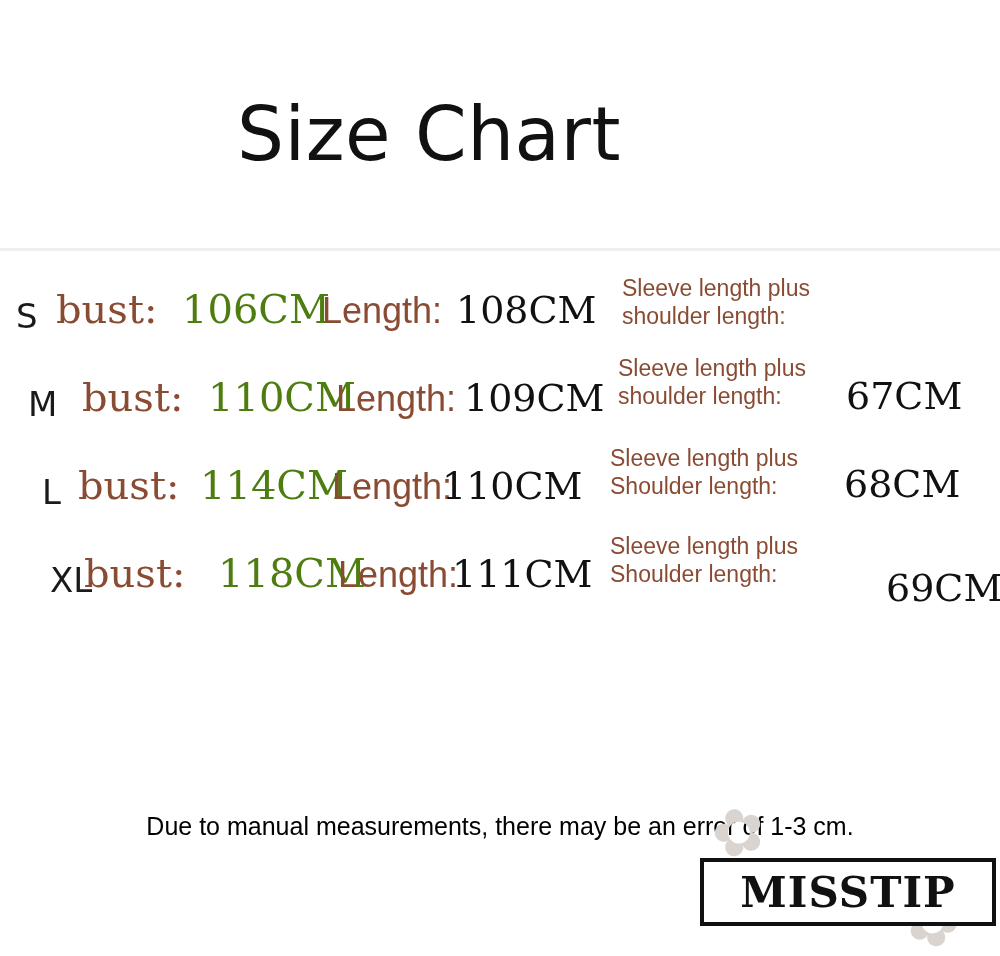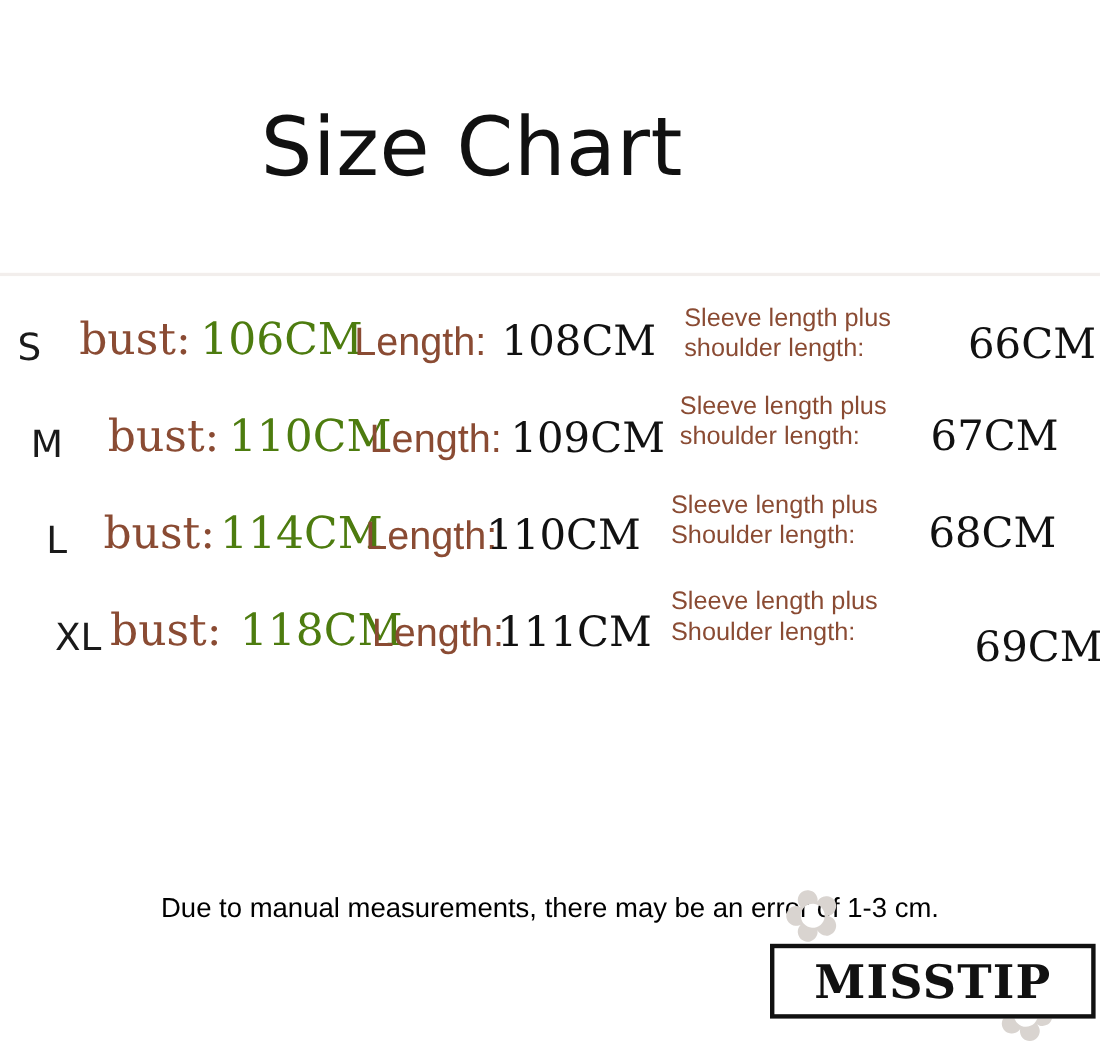--- a/index.html
+++ b/index.html
@@ -65,21 +65,20 @@
   }
   .size-label {
     font-family: "DejaVu Sans", sans-serif;
     color: #1a1a1a;
     font-size: 34px;
   }
   .bust-word {
     font-family: "DejaVu Serif", serif;
     color: #8a4b33;
     font-size: 40px;
-    margin-left: 16px;
   }
   .bust-val {
     font-family: "DejaVu Serif", serif;
     color: #4d7c0f;
     font-size: 40px;
   }
   .length-word {
     font-family: Liberation Sans, sans-serif;
     color: #8a4b33;
     font-size: 36px;
@@ -153,21 +152,20 @@
   <div class="table">
 
     <div class="row">
       <div class="cell size-label" style="left:16px; top:24px;">S</div>
       <div class="cell bust-word" style="left:56px; top:14px;">bust:</div>
       <div class="cell bust-val" style="left:182px; top:14px;">106CM</div>
       <div class="cell length-word" style="left:322px; top:18px;">Length:</div>
       <div class="cell length-val" style="left:456px; top:16px;">108CM</div>
       <div class="cell sleeve-word" style="left:622px; top:2px;">Sleeve length plus
 shoulder length:</div>
-      <div class="cell sleeve-val" style="left:880px; top:18px;">66CM</div>
     </div>
 
     <div class="row">
       <div class="cell size-label" style="left:28px; top:24px;">M</div>
       <div class="cell bust-word" style="left:82px; top:14px;">bust:</div>
       <div class="cell bust-val" style="left:208px; top:14px;">110CM</div>
       <div class="cell length-word" style="left:336px; top:18px;">Length:</div>
       <div class="cell length-val" style="left:464px; top:16px;">109CM</div>
       <div class="cell sleeve-word" style="left:618px; top:-6px;">Sleeve length plus
 shoulder length:</div>

